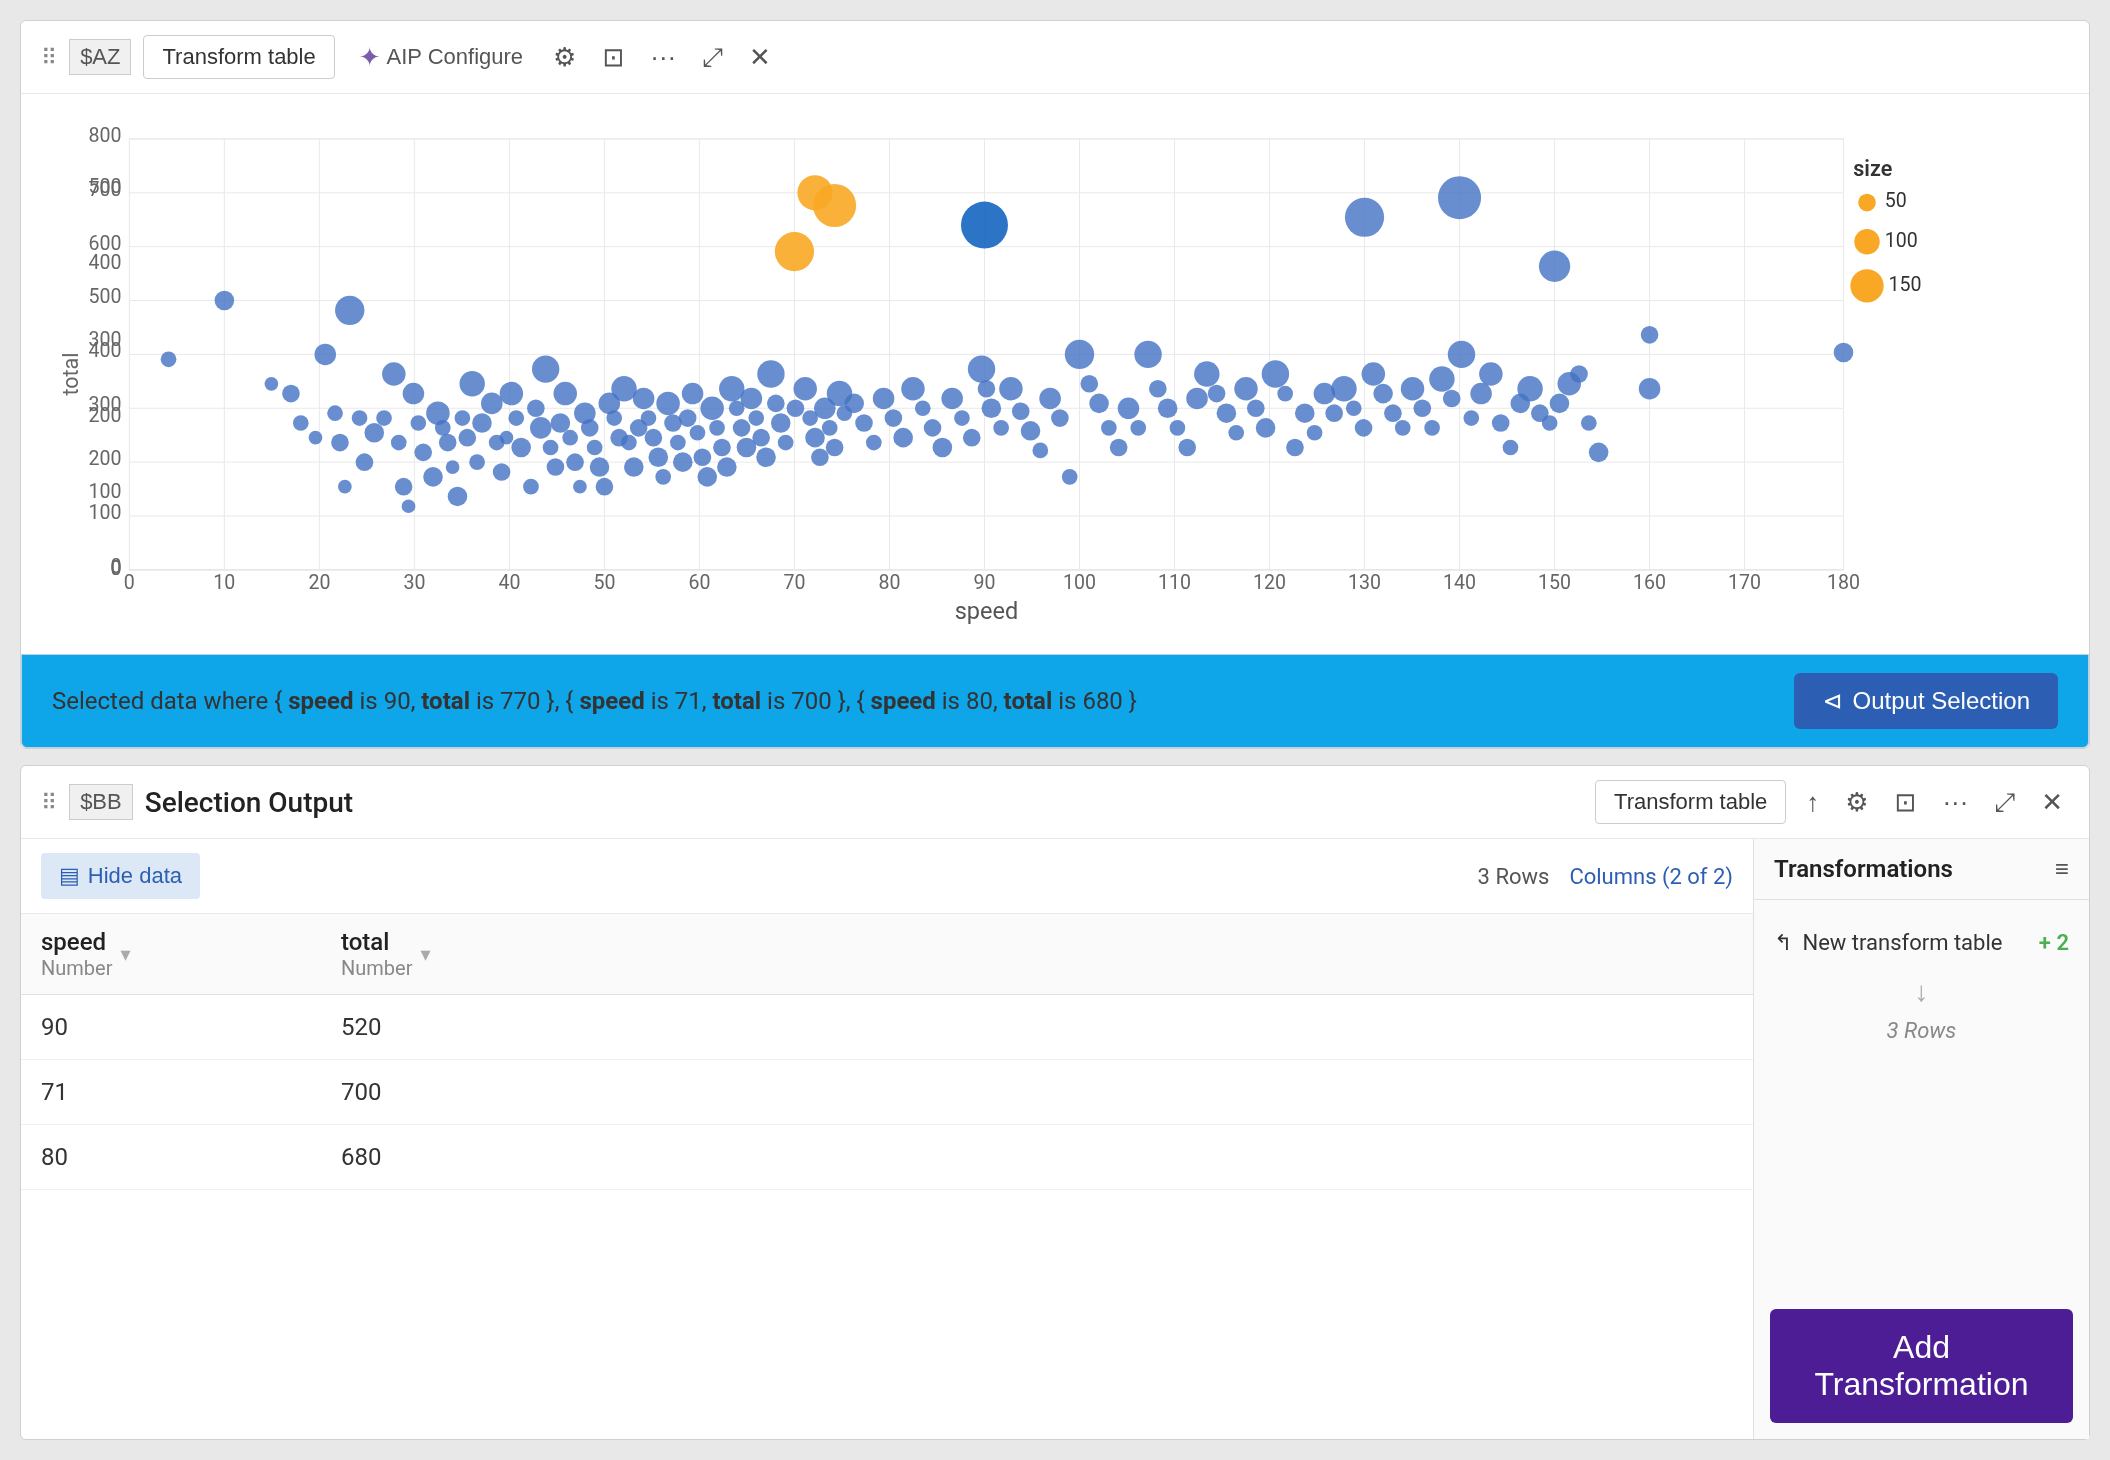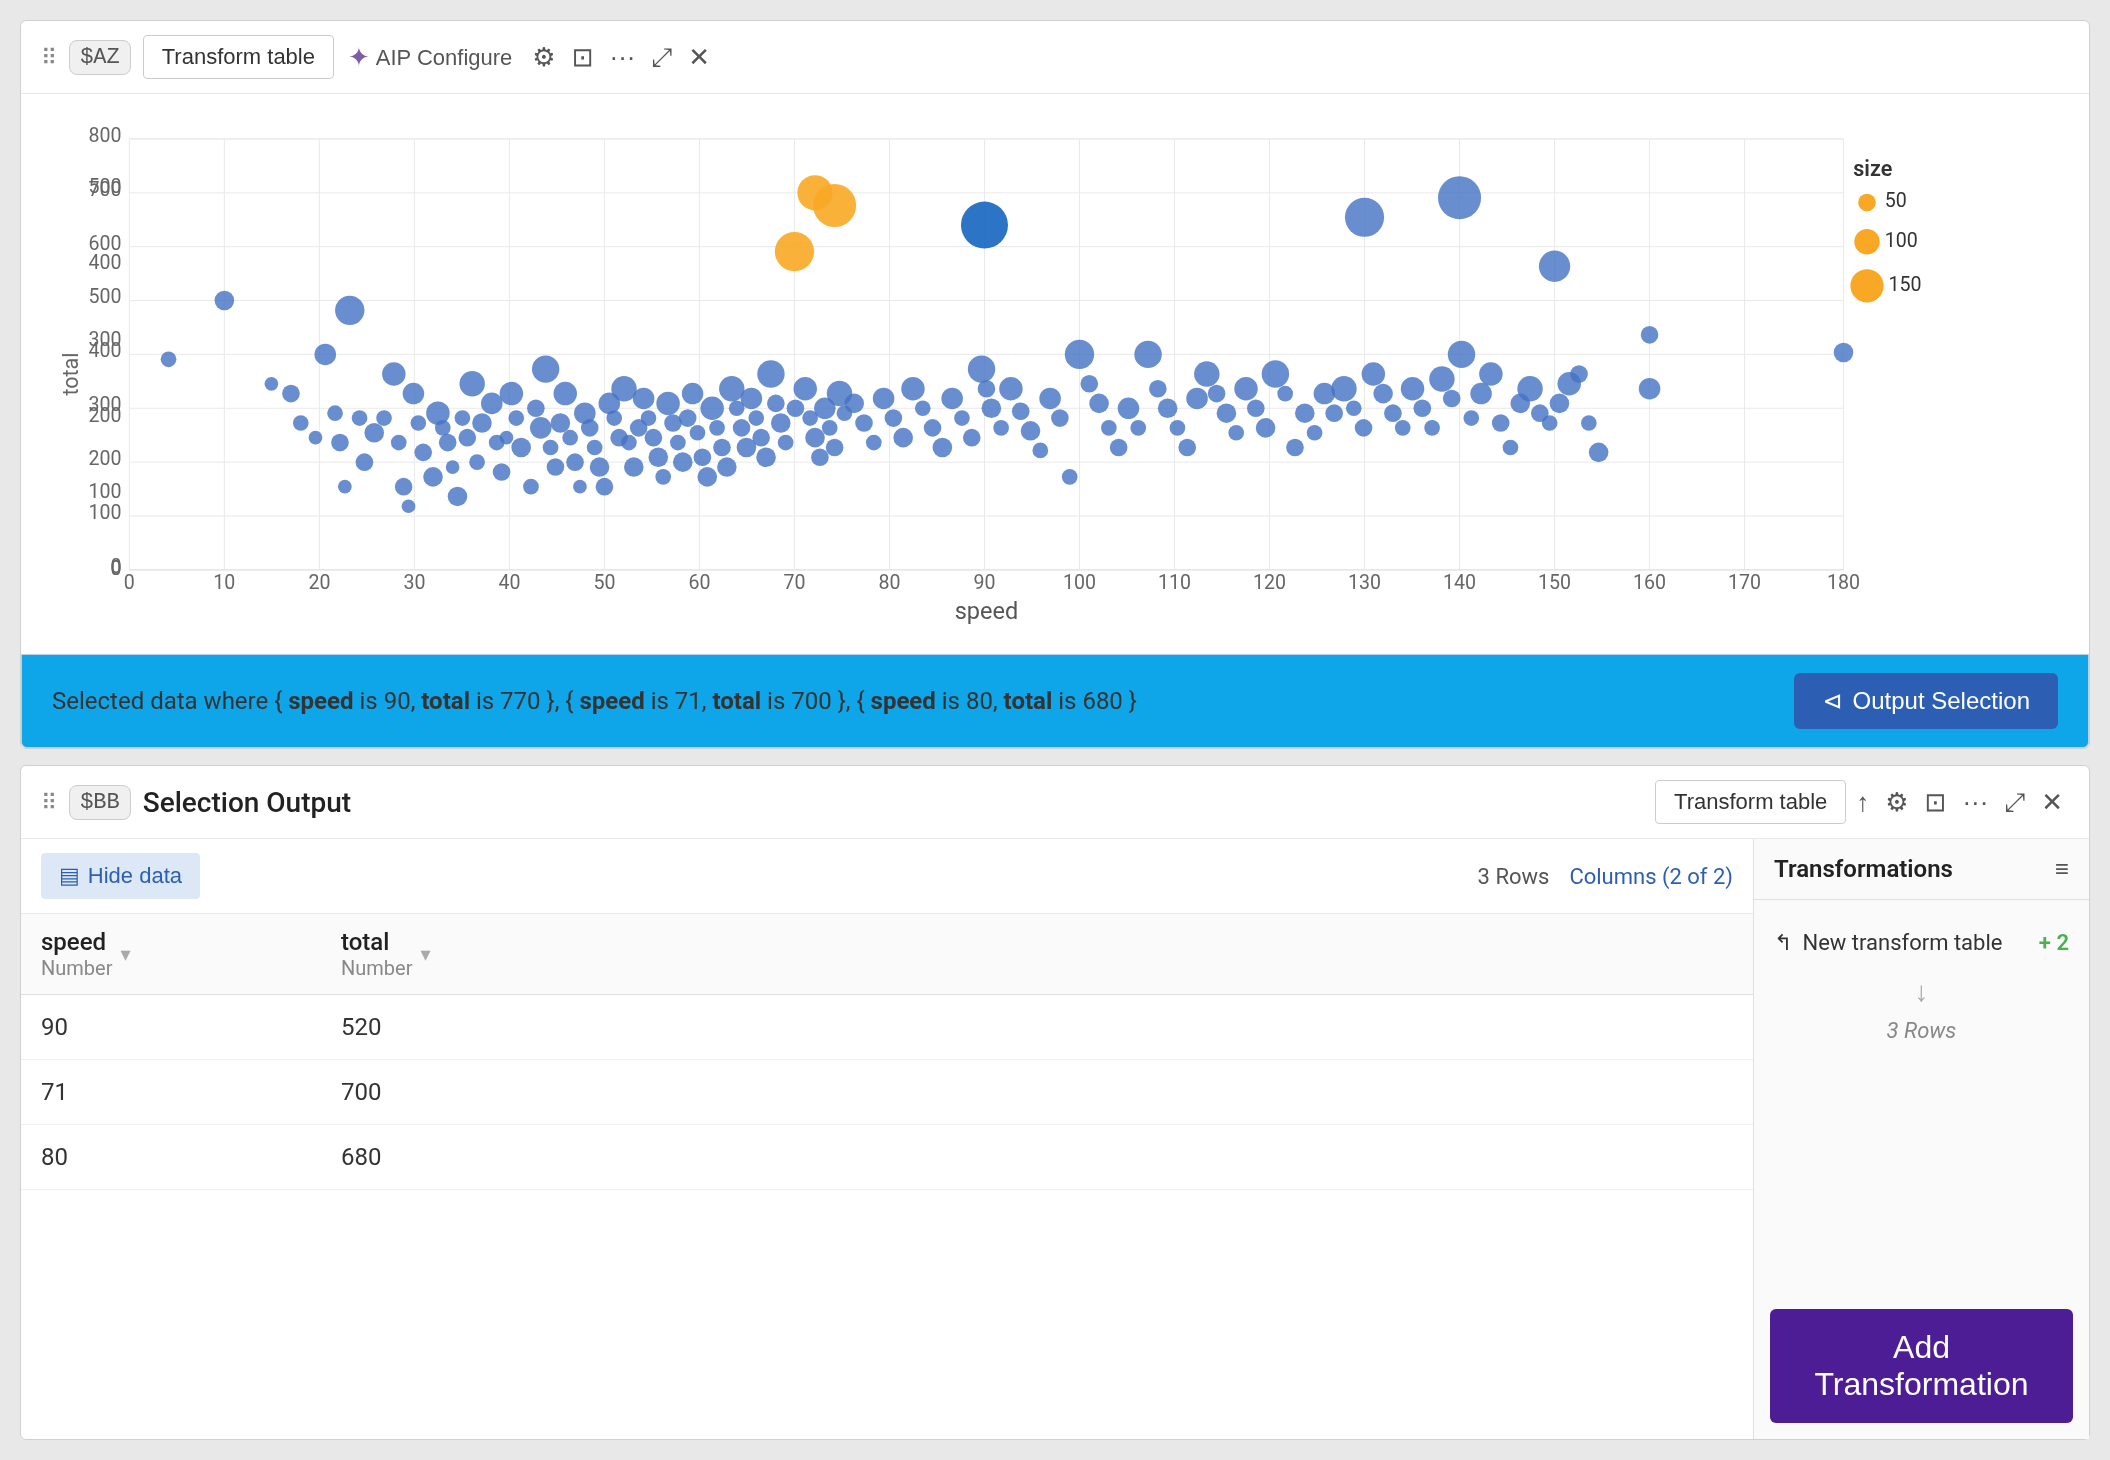--- a/index.html
+++ b/index.html
@@ -41,38 +41,38 @@
 
     .drag-handle {
       color: #888;
       font-size: 22px;
       cursor: grab;
     }
 
     .var-badge {
       background: #f0f0f0;
       border: 1px solid #ccc;
-      border-radius: 8px;
+      border-radius: 0;
       padding: 4px 10px;
       font-size: 22px;
       color: #555;
-      font-family: Liberation Mono, monospace;
+      font-family: Liberation Sans, sans-serif;
     }
 
     .panel-title {
       font-size: 28px;
       font-weight: 500;
       color: #222;
       flex: 1;
     }
 
     .panel-actions {
       display: flex;
-      align-items: flex-end;
-      gap: 4px;
+      align-items: center;
+      gap: 14px;
     }
 
     .transform-table-btn {
       border: 1px solid #ccc;
       background: white;
       border-radius: 4px;
       padding: 8px 18px;
       font-size: 22px;
       cursor: pointer;
       color: #333;

